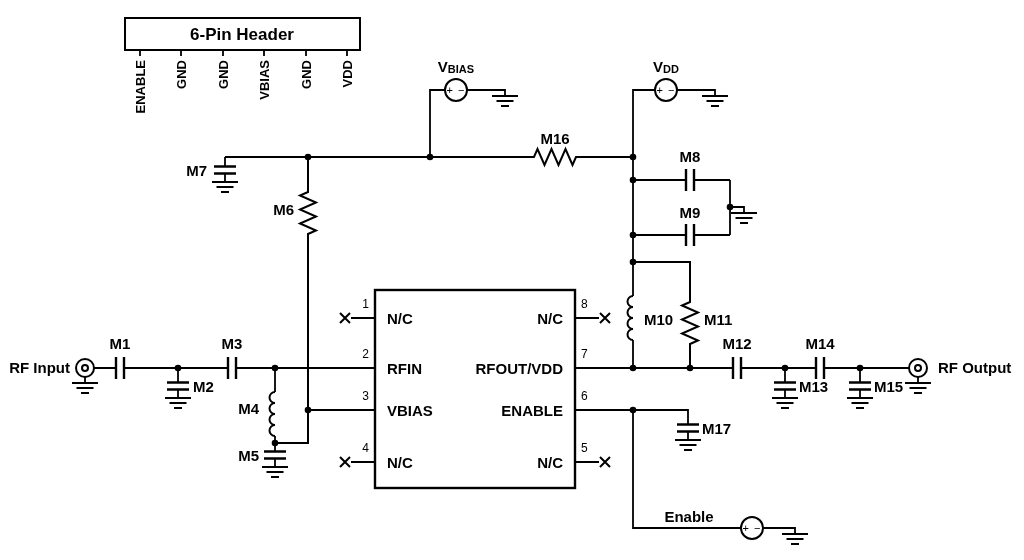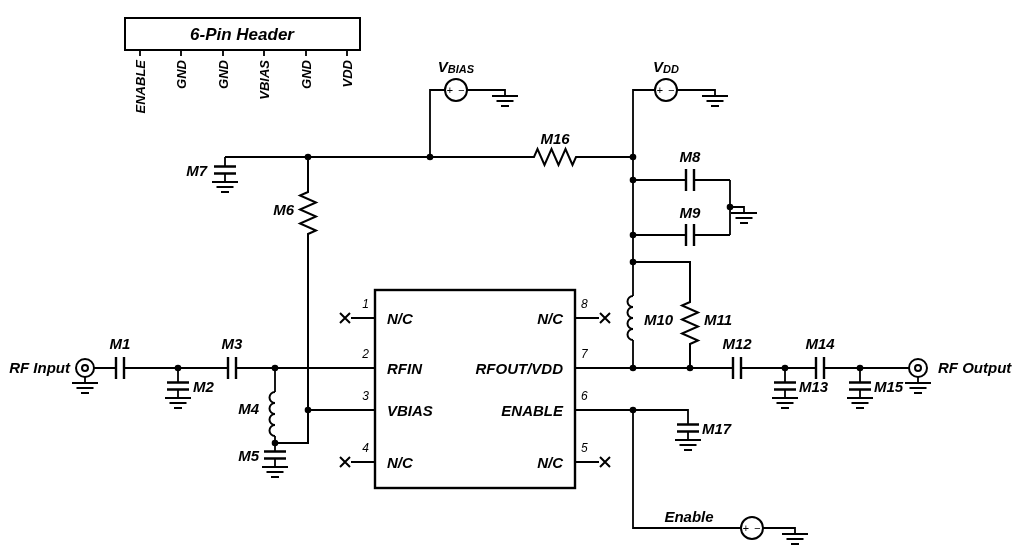--- a/index.html
+++ b/index.html
@@ -1,17 +1,17 @@
 <!DOCTYPE html>
 <html><head>
 <meta charset="utf-8">
 <style>
   html,body{margin:0;padding:0;background:#fff;}
   .stage{width:1024px;height:560px;background:#ffffff;position:relative;overflow:hidden;
-         font-family:"Liberation Sans",sans-serif;font-style:italic;}
+         font-family:"Liberation Sans",sans-serif;}
   svg{display:block;}
   .wire{stroke:#000;stroke-width:1.8;fill:none;stroke-linecap:butt;}
   .sym{stroke:#000;stroke-width:2;fill:none;}
   .plate{stroke:#000;stroke-width:2.4;fill:none;}
   .dot{fill:#000;stroke:none;}
   .lbl{font-family:"Liberation Sans",sans-serif;font-size:15px;font-weight:700;fill:#000;}
   .lbl-vert{font-family:"Liberation Sans",sans-serif;font-size:13px;font-weight:700;fill:#000;}
   .hdr{font-family:"Liberation Sans",sans-serif;font-size:17px;font-weight:700;fill:#000;}
   .num{font-family:"Liberation Sans",sans-serif;font-size:12px;font-weight:400;fill:#000;}
   .pol{font-family:"Liberation Sans",sans-serif;font-size:11px;font-weight:400;fill:#000;letter-spacing:1px;}

